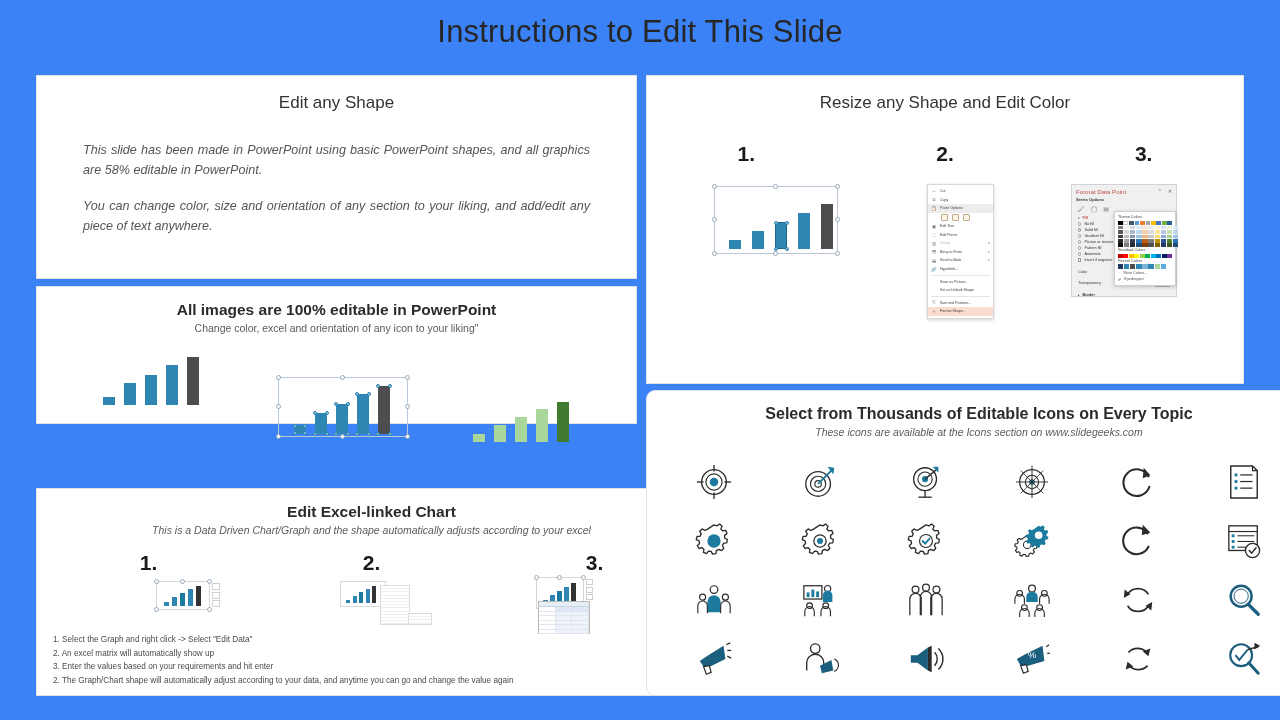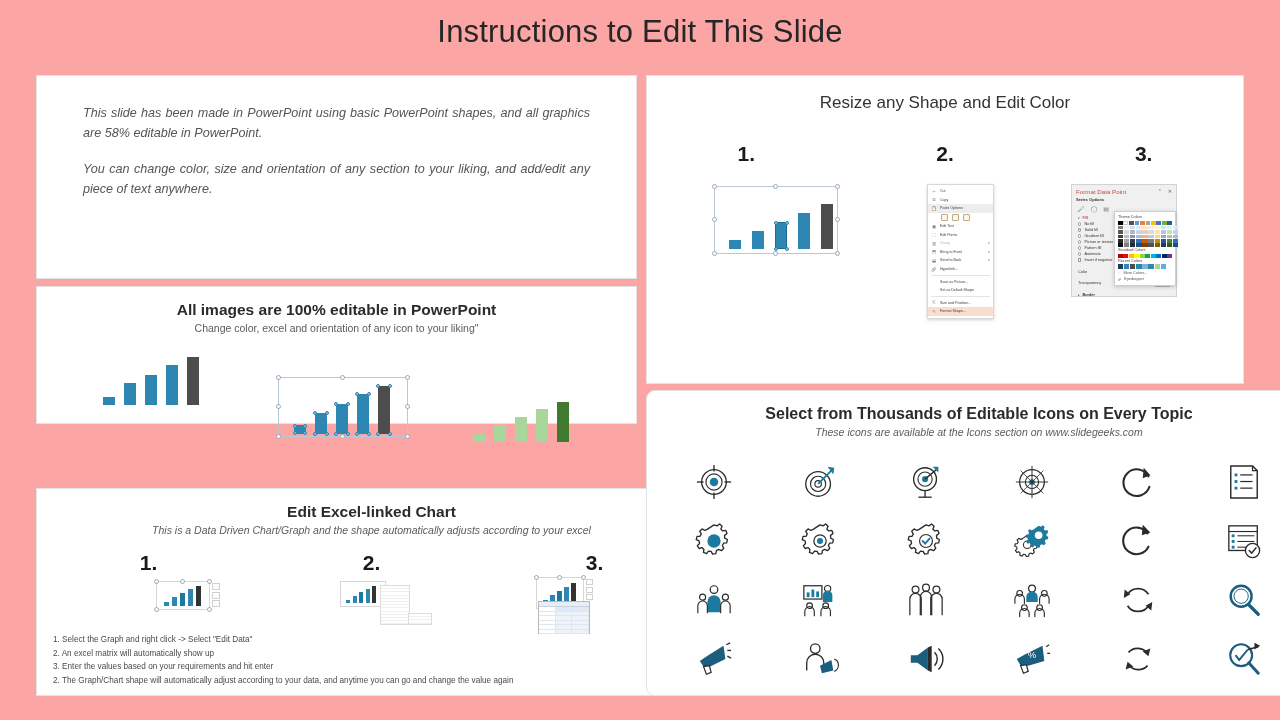--- a/index.html
+++ b/index.html
@@ -2,21 +2,21 @@
 <html><head>
 <meta charset="utf-8">
 <style>
   * { box-sizing: border-box; margin: 0; padding: 0; }
   html, body {
     width: 1280px; height: 720px;
     background: #ffffff;
     font-family: "Liberation Sans", sans-serif;
     overflow: hidden;
   }
-  .slide { position: relative; width: 1280px; height: 720px; background:#fca5a5;text-decoration:underline; }
+  .slide { position: relative; width: 1280px; height: 720px; background:#3b82f6;text-decoration:underline; }
 
   
   .slide-title {
     position: absolute; top: 14px; left: 0; width: 1280px;
     text-align: center;
     font-size: 31px; font-weight: 400; color: #262626;
     letter-spacing: .2px;
   }
 
   
@@ -169,20 +169,21 @@
   .icon-cell svg { display:block; }
 </style>
 </head>
 <body>
 
 <div class="slide">
 
   <div class="slide-title">Instructions to Edit This Slide</div>
 
   <div class="panel" id="panel-edit-shape">
+    <div class="panel-title t-26">Edit any Shape</div>
     <div class="body-text p1">This slide has been made in PowerPoint using basic PowerPoint shapes, and all graphics are 58% editable in PowerPoint.</div>
     <div class="body-text p2">You can change color, size and orientation of any section to your liking, and add/edit any piece of text anywhere.</div>
   </div>
 
   <div class="panel" id="panel-images">
     <div class="panel-title t-22">All images are 100% editable in PowerPoint</div>
     <div class="panel-sub">Change color, excel and orientation of any icon to your liking"</div>
 
     <div class="chart-blue-plain">
       <div class="barchart" style="height:48px; gap:9px; align-items:flex-end;">

